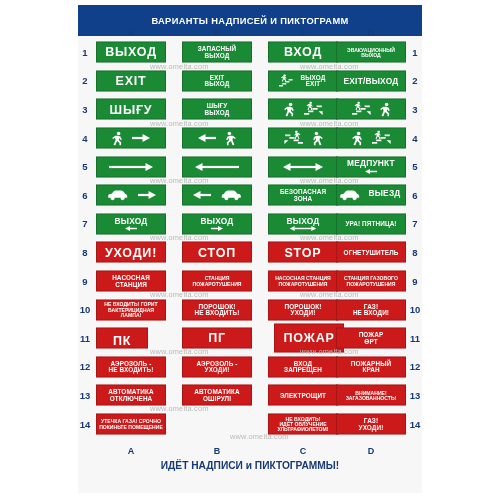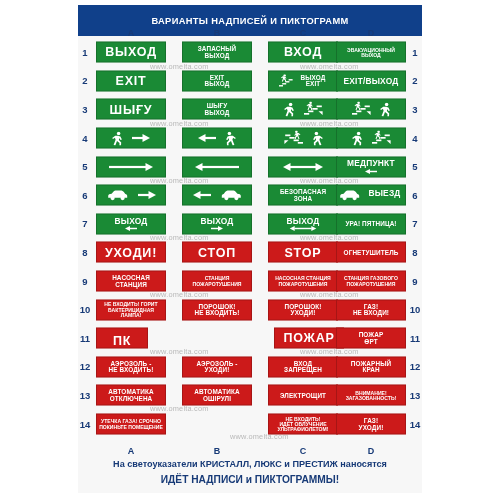--- a/index.html
+++ b/index.html
@@ -549,21 +549,24 @@
           <div class="txt">ГАЗ!
 НЕ ВХОДИ!</div>
         </div>
       </div>
       <div class="row">
         <div class="rownum left">11</div>
         <div class="rownum right">11</div>
         <div class="sign red t-xl" style="left: 18px; width: 52px; height: 21px; align-items: flex-end;">
           <div class="txt">ПК</div>
         </div>
-        <div class="sign red t-xl" style="left: 196px; width: 70px; height: 21px;">
+        <div class="sign red t-xl" style="left: 104px; width: 70px; height: 21px;">
+          <div class="txt">ПГ</div>
+        </div>
+        <div class="sign red t-xl" style="left: 196px; width: 70px; height: 29px;">
           <div class="txt">ПОЖАР</div>
         </div>
         <div class="sign red t-sm" style="left: 258px; width: 70px; height: 21px;">
           <div class="txt">ПОЖАР
 ӨРТ</div>
         </div>
       </div>
       <div class="row">
         <div class="rownum left">12</div>
         <div class="rownum right">12</div>
@@ -640,19 +643,16 @@
       <div class="wm" style="left: 300px; top: 233px;">www.omelta.com</div>
       <div class="wm" style="left: 150px; top: 290px;">www.omelta.com</div>
       <div class="wm" style="left: 300px; top: 290px;">www.omelta.com</div>
       <div class="wm" style="left: 150px; top: 347px;">www.omelta.com</div>
       <div class="wm" style="left: 300px; top: 347px;">www.omelta.com</div>
       <div class="wm" style="left: 150px; top: 404px;">www.omelta.com</div>
       <div class="wm" style="left: 230px; top: 432px;">www.omelta.com</div>
     </div>
 
   <div class="footer">
-    <div class="l1">
-      <span class="thin">На светоуказатели </span><span>КРИСТАЛЛ, ЛЮКС</span><span class="thin"> и </span><span>ПРЕСТИЖ</span><span class="thin"> наносятся</span>
-    </div>
     <div class="l2">ИДЁТ НАДПИСИ и ПИКТОГРАММЫ!</div>
   </div>
 
 </div>
 
 </body></html>

